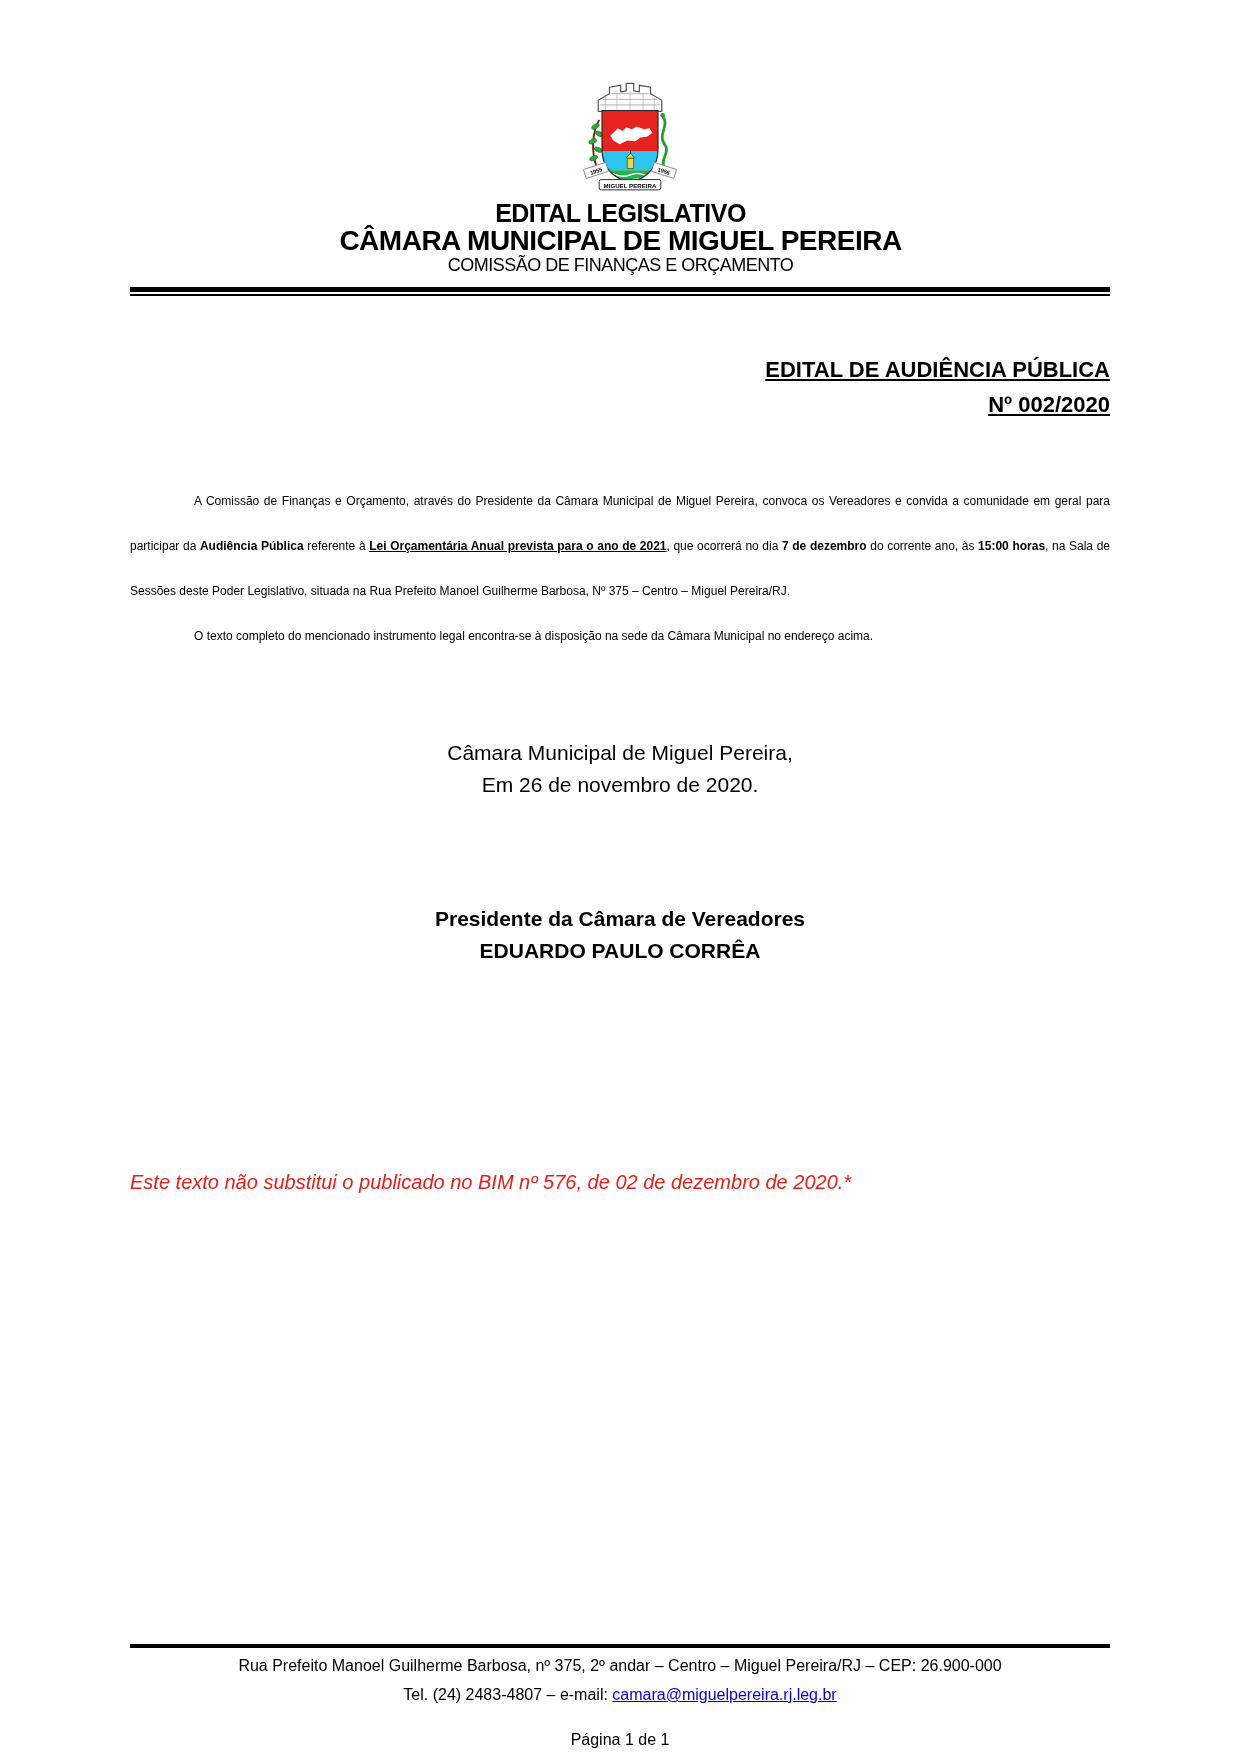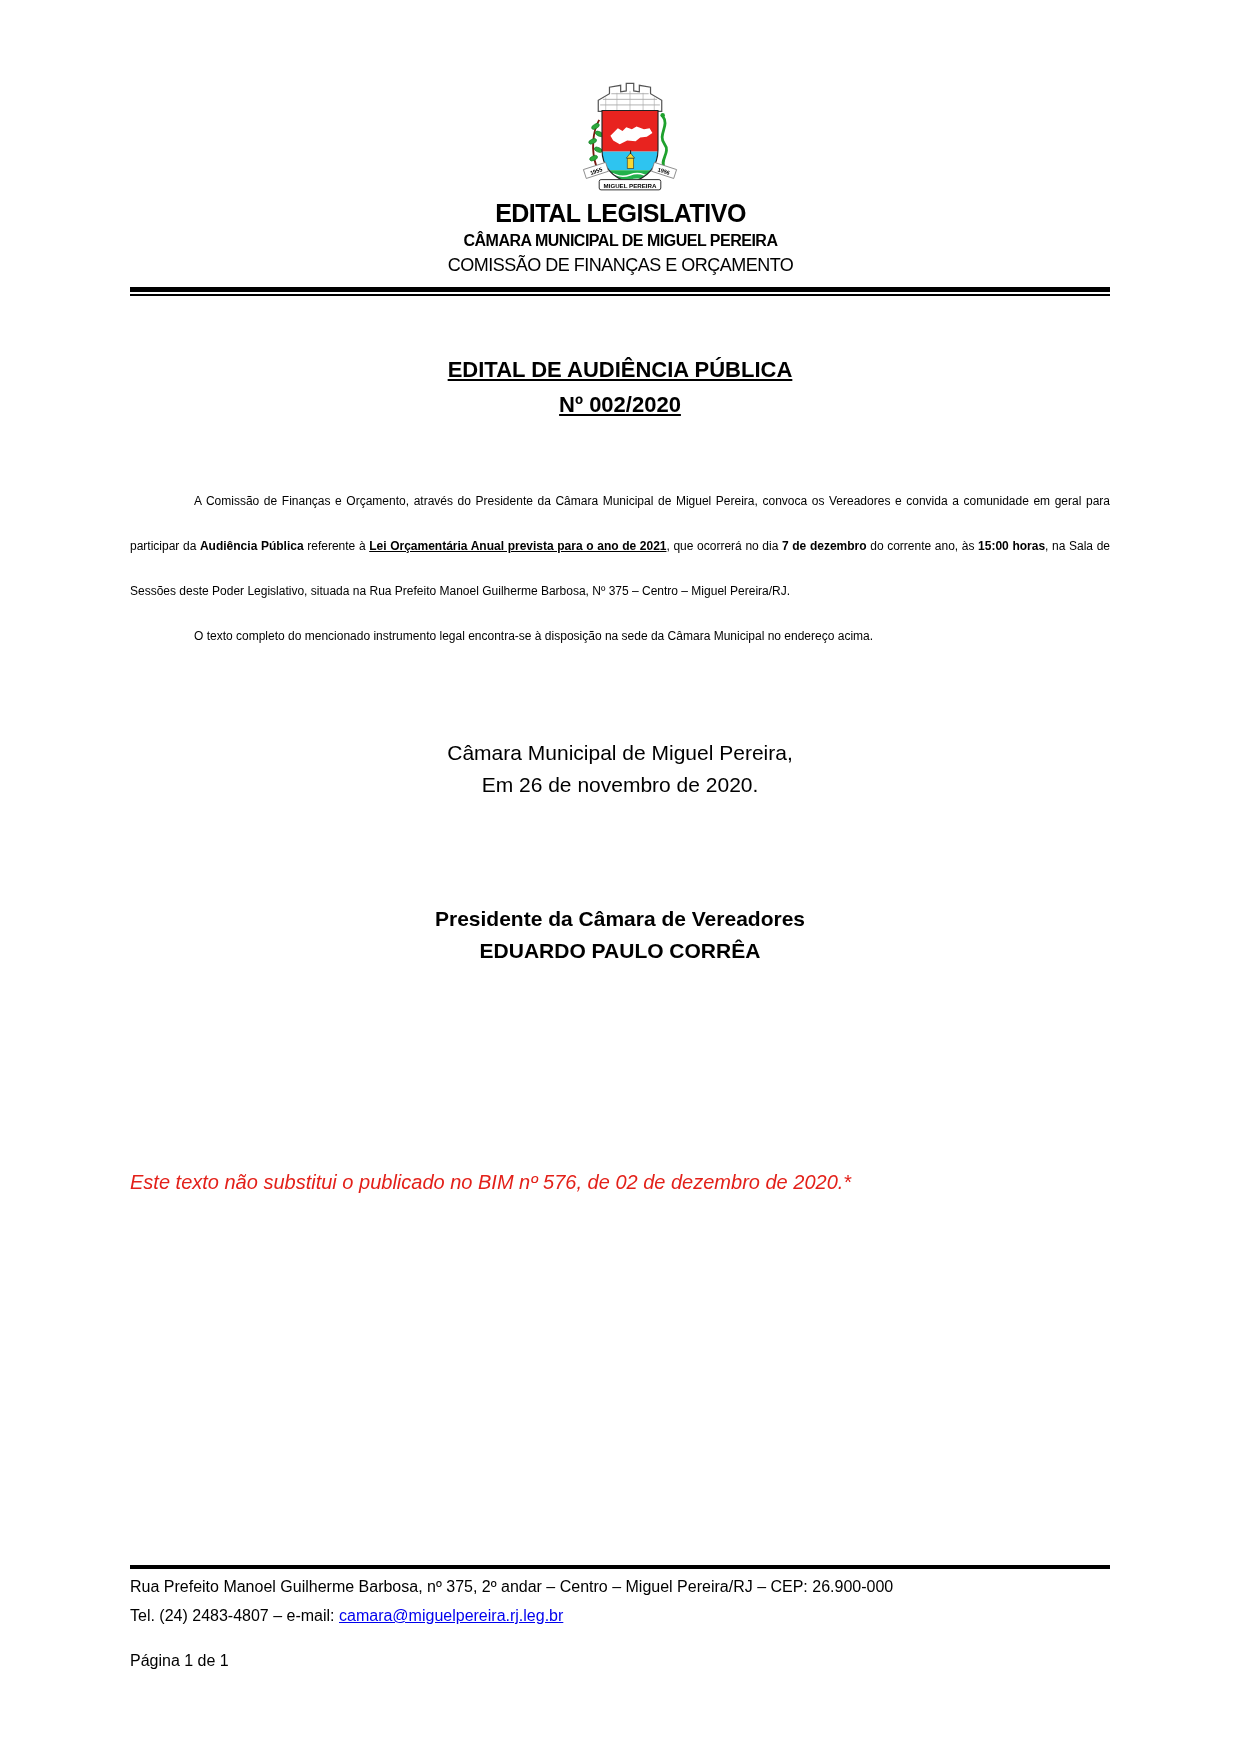--- a/index.html
+++ b/index.html
@@ -11,43 +11,43 @@
     color:#000;
     font-family:"Liberation Sans", sans-serif;
     overflow:hidden;
   }
   .content { margin-left:130px; margin-right:131px; }
 
   
   .doc-header { text-align:center; padding-top:73px; }
   .crest { display:inline-block; margin-left:18px; }
   .org1 { font-size:25px; font-weight:bold; line-height:30px; margin-top:3px; letter-spacing:-0.5px; }
-  .org2 { font-size:16px; font-weight:bold; line-height:26px; letter-spacing:-0.5px; }
+  .org2 { font-size:28px; font-weight:bold; line-height:26px; letter-spacing:-0.5px; }
   .org3 { font-size:18px; font-weight:normal; line-height:23px; letter-spacing:-0.5px; }
   .header-rule { margin-top:10px; height:2px; border-top:5px solid #000; border-bottom:2px solid #000; }
 
   
-  .doc-title { margin-top:56px; text-align:center; font-size:22px; font-weight:bold; line-height:35px; }
+  .doc-title { margin-top:56px; text-align:right; font-size:22px; font-weight:bold; line-height:35px; }
   .doc-title .u { text-decoration:underline; }
 
   
   .para { font-size:12px; line-height:45px; text-align:justify; text-indent:64px; margin:0; }
   .p1 { margin-top:57px; }
   .b  { font-weight:bold; }
   .bu { font-weight:bold; text-decoration:underline; }
 
   
   .date-block { margin-top:78px; text-align:center; font-size:21px; line-height:32px; }
   .sig-block  { margin-top:102px; text-align:center; font-size:21px; line-height:32px; font-weight:bold; }
 
   
   .note { margin-top:200px; font-size:20px; line-height:30px; font-style:italic; color:#e32019; }
 
   
-  .doc-footer { position:absolute; left:130px; right:131px; top:1565px; font-size:16px; line-height:29px; }
+  .doc-footer { position:absolute; left:130px; right:131px; top:1644px; text-align:center; font-size:16px; line-height:29px; }
   .footer-rule { border-top:4px solid #000; margin-bottom:3px; }
   .email-link { color:#0000ee; text-decoration:underline; }
   .page-num { margin-top:16px; font-size:16px; }
 </style>
 </head>
 <body>
 
 <div class="page">
 
   <div class="doc-header">

